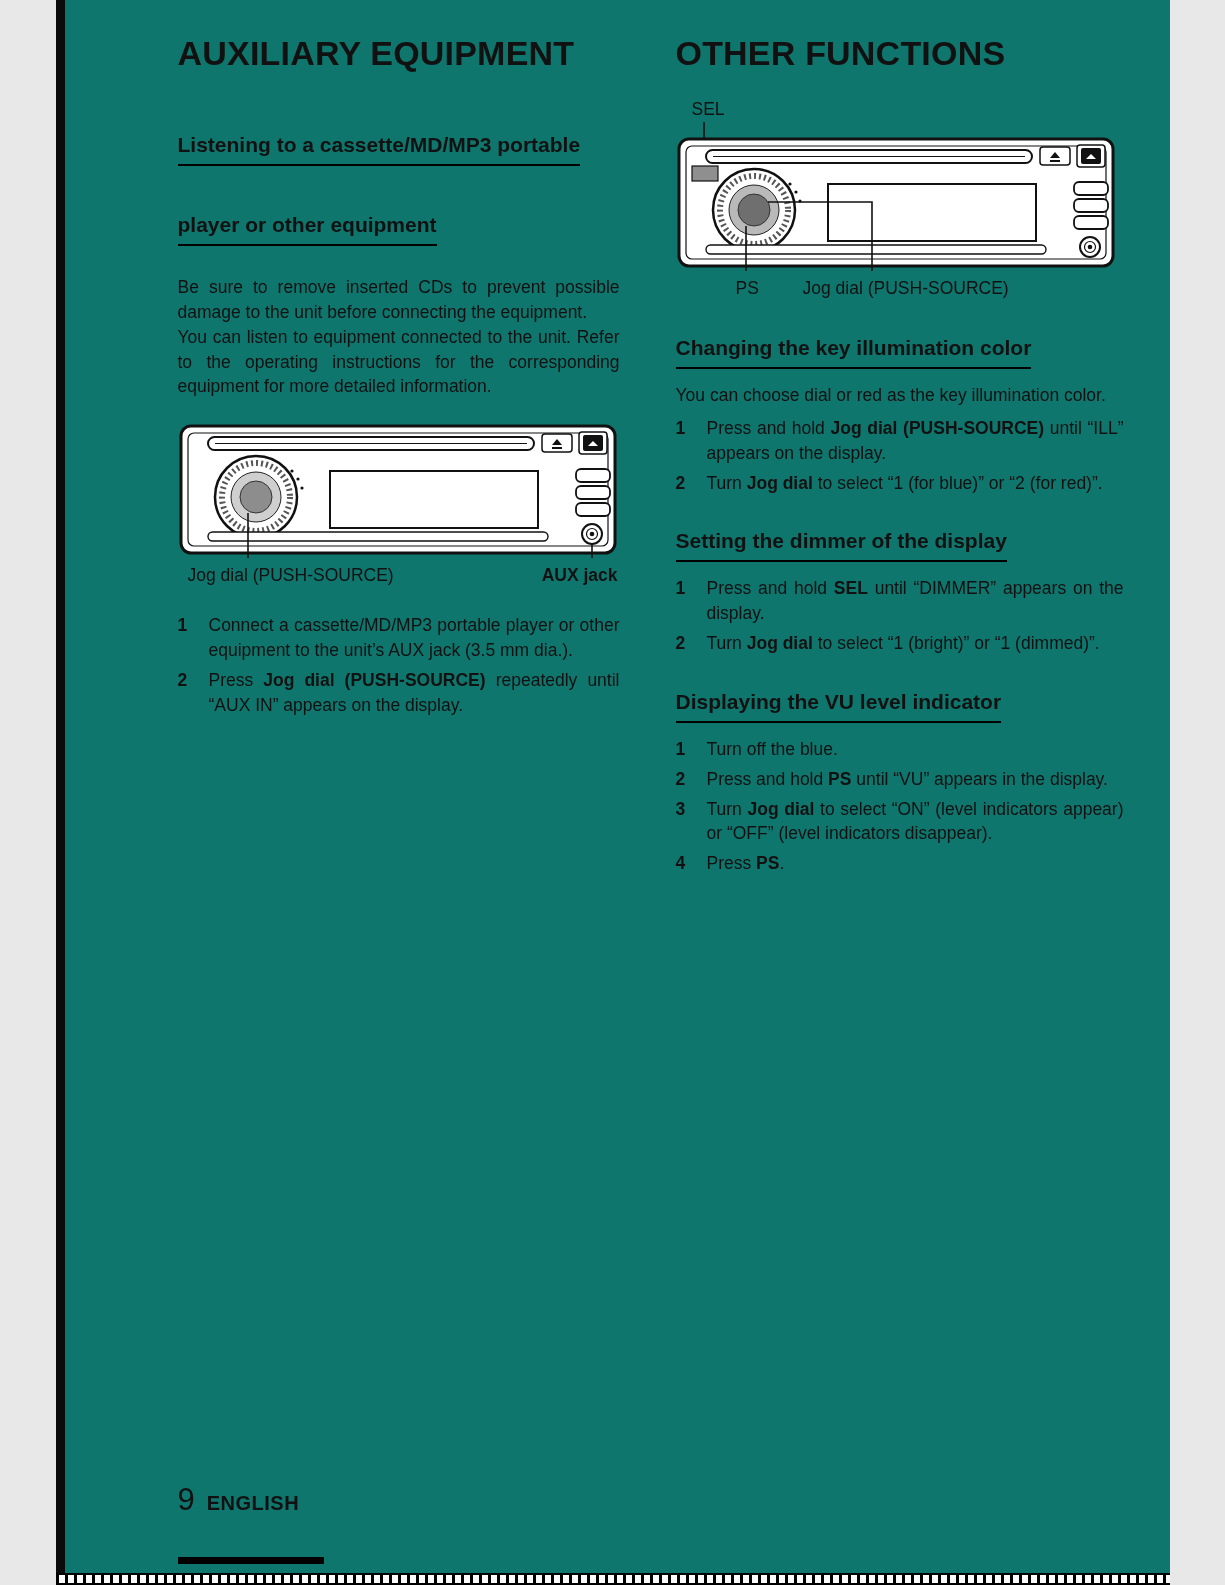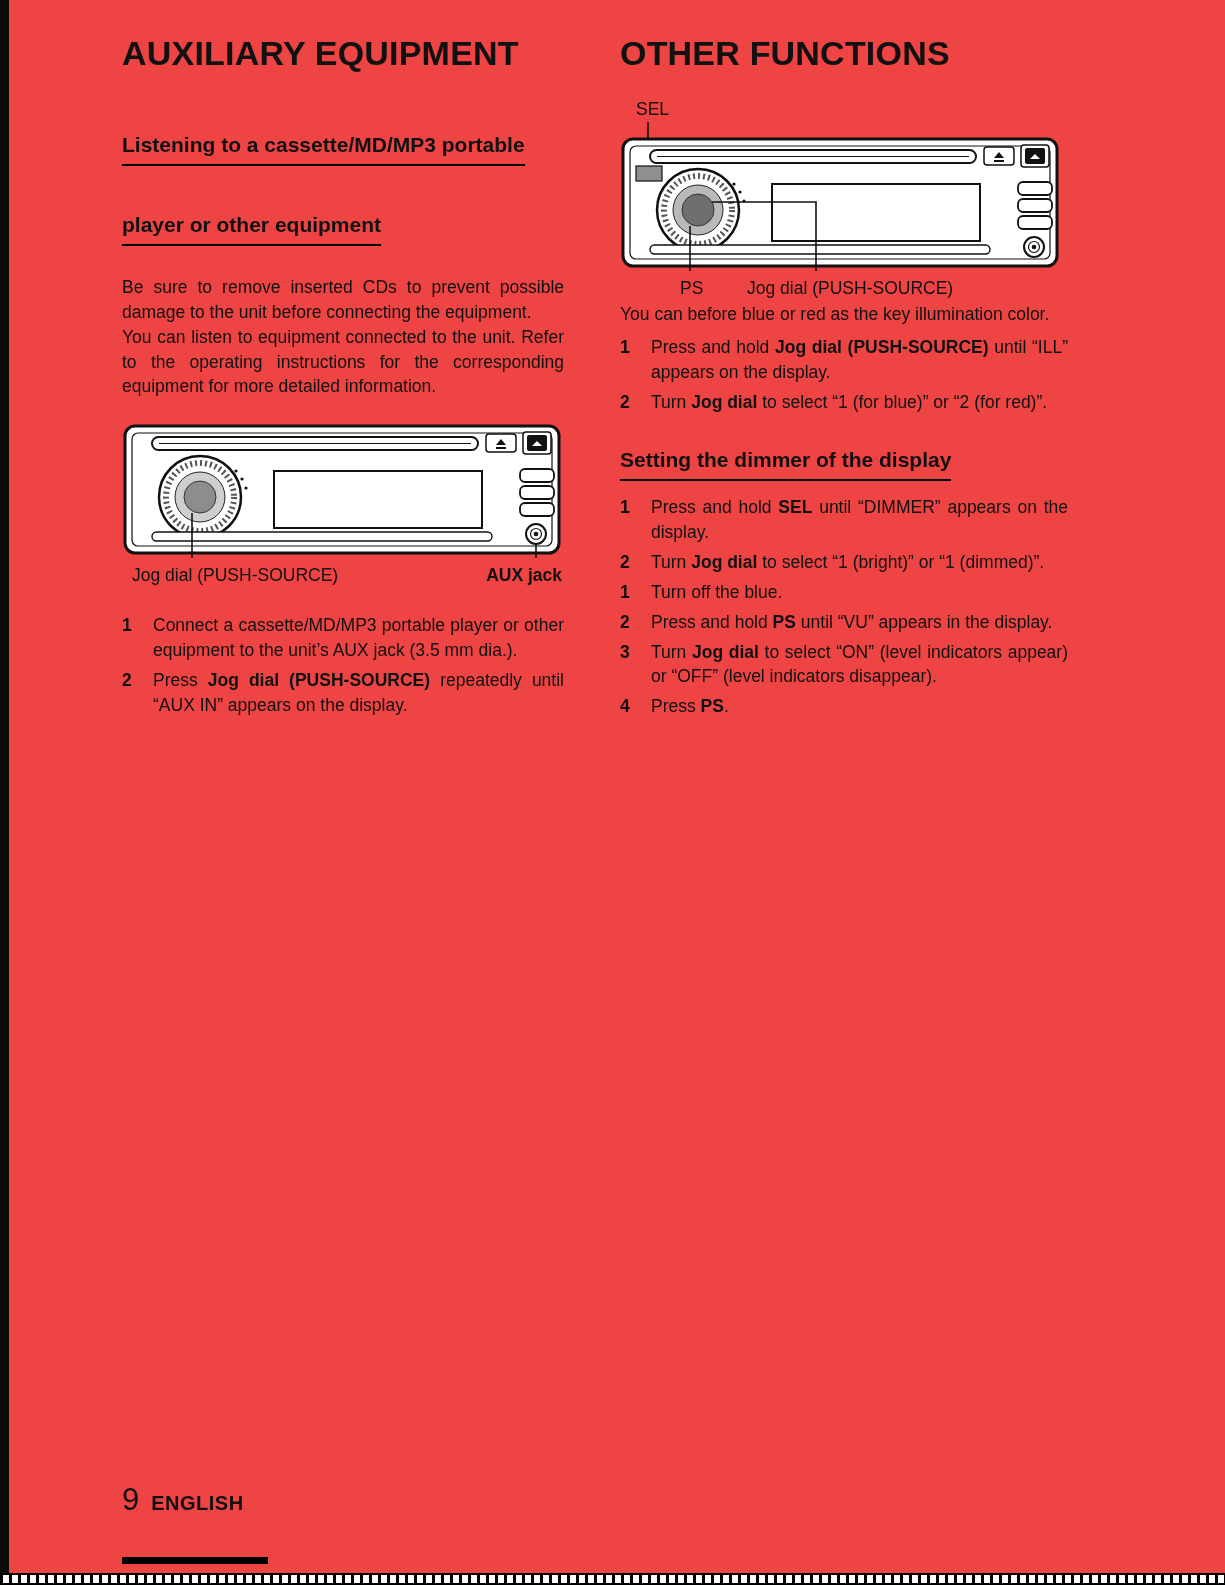--- a/index.html
+++ b/index.html
@@ -1,19 +1,19 @@
 <!DOCTYPE html>
 <html><head>
 <meta charset="utf-8">
 <style>
   * { margin:0; padding:0; box-sizing:border-box; }
   html,body { background:#e8e8e8; }
   .page {
-    position:relative; width:1225px; height:1585px; margin:0 auto;
-    background:#ef4444; color:#111;
+    position:relative; width:1114px; height:1585px; margin:0 auto;
+    background:#0f766e; color:#111;
     font-family:"Liberation Sans", sans-serif;
     overflow:hidden;
   }
   .scan-edge-left {
     position:absolute; left:0; top:0; width:9px; height:1585px; background:#0b0b0b;
   }
   .scan-strip-bottom {
     position:absolute; left:0; bottom:0; width:1225px; height:12px;
     border-top:2.5px solid #000; border-bottom:2.5px solid #000;
     background:repeating-linear-gradient(90deg,#000 0 3px,#fff 3px 9px);
@@ -171,21 +171,24 @@
         <polyline points="92,80 196,80 196,149" fill="none" stroke="#111" stroke-width="1.6"></polyline>
         <line x1="70" y1="104" x2="70" y2="149" stroke="#111" stroke-width="1.6"></line>
       </svg>
       <div class="fig-labels">
         <span class="lab" style="left:60px;">PS</span>
         <span class="lab" style="left:127px;">Jog dial (PUSH-SOURCE)</span>
       </div>
     </div>
 
     <div>
-      <p class="body just intro">You can before blue or red as the key illumination color.</p>
+      <div class="sec-heading2">
+        <span class="uline">Changing the key illumination color</span>
+      </div>
+      <p class="body just intro">You can choose dial or red as the key illumination color.</p>
       <div class="step">
         <span class="num">1</span>
         <span class="txt"><span>Press and hold </span><b>Jog dial (PUSH-SOURCE)</b><span> until “ILL” appears on the display.</span></span>
       </div>
       <div class="step">
         <span class="num">2</span>
         <span class="txt"><span>Turn </span><b>Jog dial</b><span> to select “1 (for blue)” or “2 (for red)”.</span></span>
       </div>
     </div>
 
@@ -197,20 +200,23 @@
         <span class="num">1</span>
         <span class="txt"><span>Press and hold </span><b>SEL</b><span> until “DIMMER” appears on the display.</span></span>
       </div>
       <div class="step">
         <span class="num">2</span>
         <span class="txt"><span>Turn </span><b>Jog dial</b><span> to select “1 (bright)” or “1 (dimmed)”.</span></span>
       </div>
     </div>
 
     <div>
+      <div class="sec-heading2">
+        <span class="uline">Displaying the VU level indicator</span>
+      </div>
       <div class="step">
         <span class="num">1</span>
         <span class="txt"><span>Turn off the blue.</span></span>
       </div>
       <div class="step">
         <span class="num">2</span>
         <span class="txt"><span>Press and hold </span><b>PS</b><span> until “VU” appears in the display.</span></span>
       </div>
       <div class="step">
         <span class="num">3</span>

